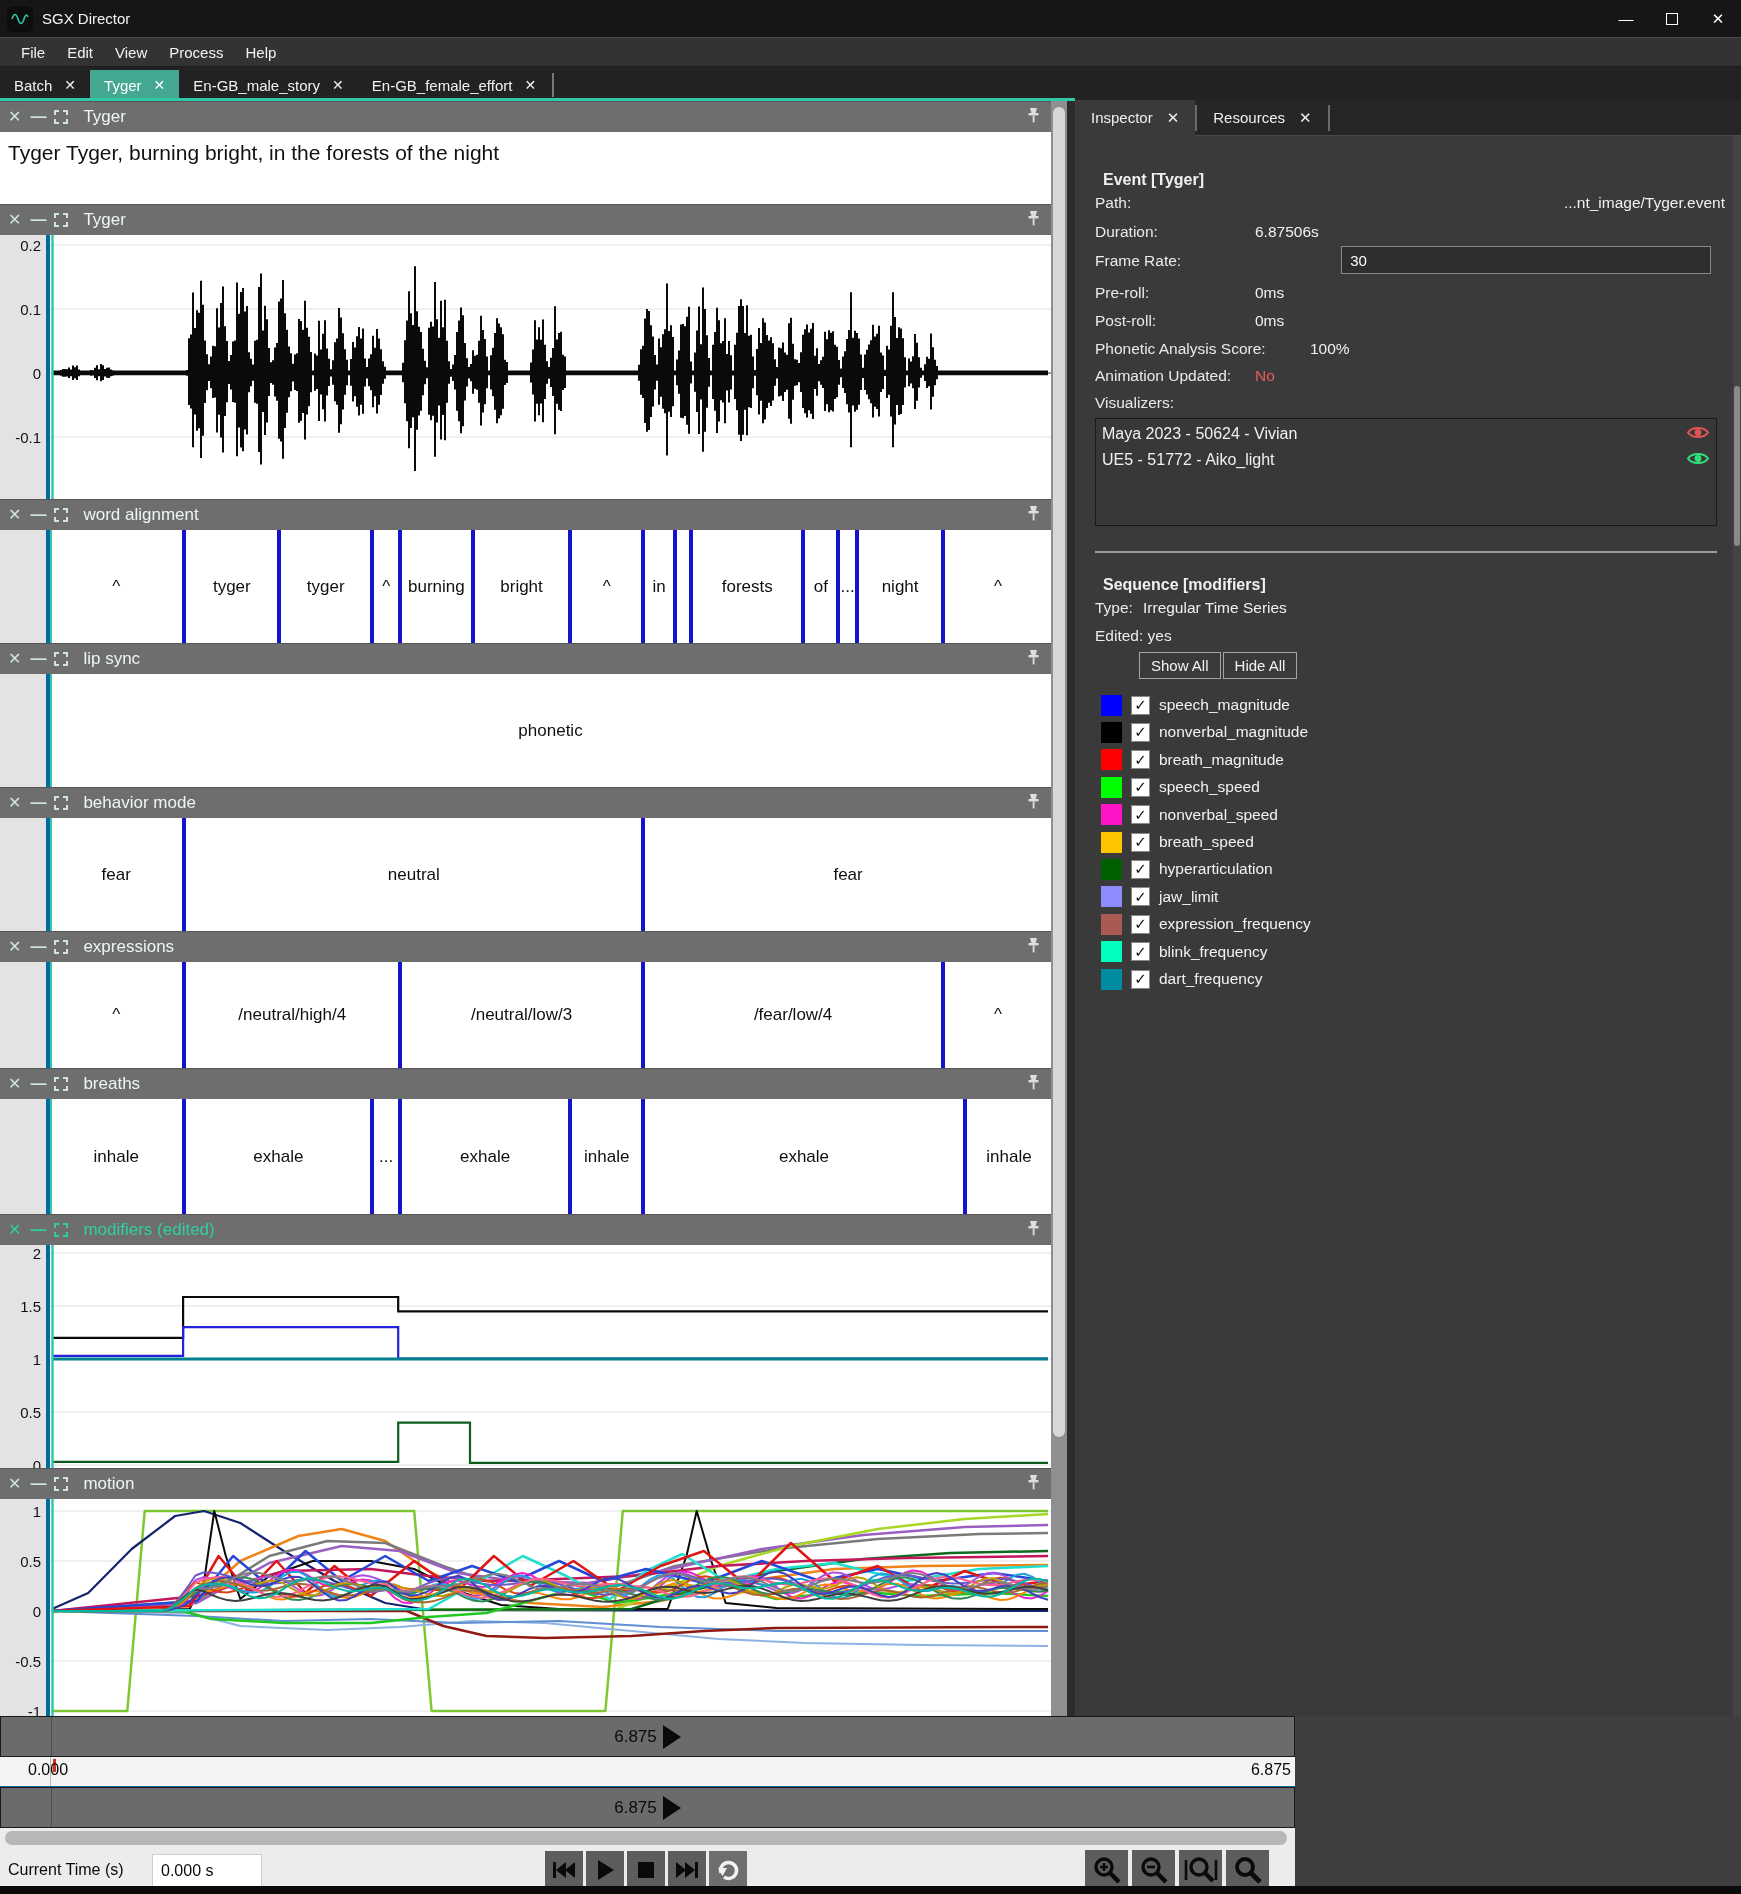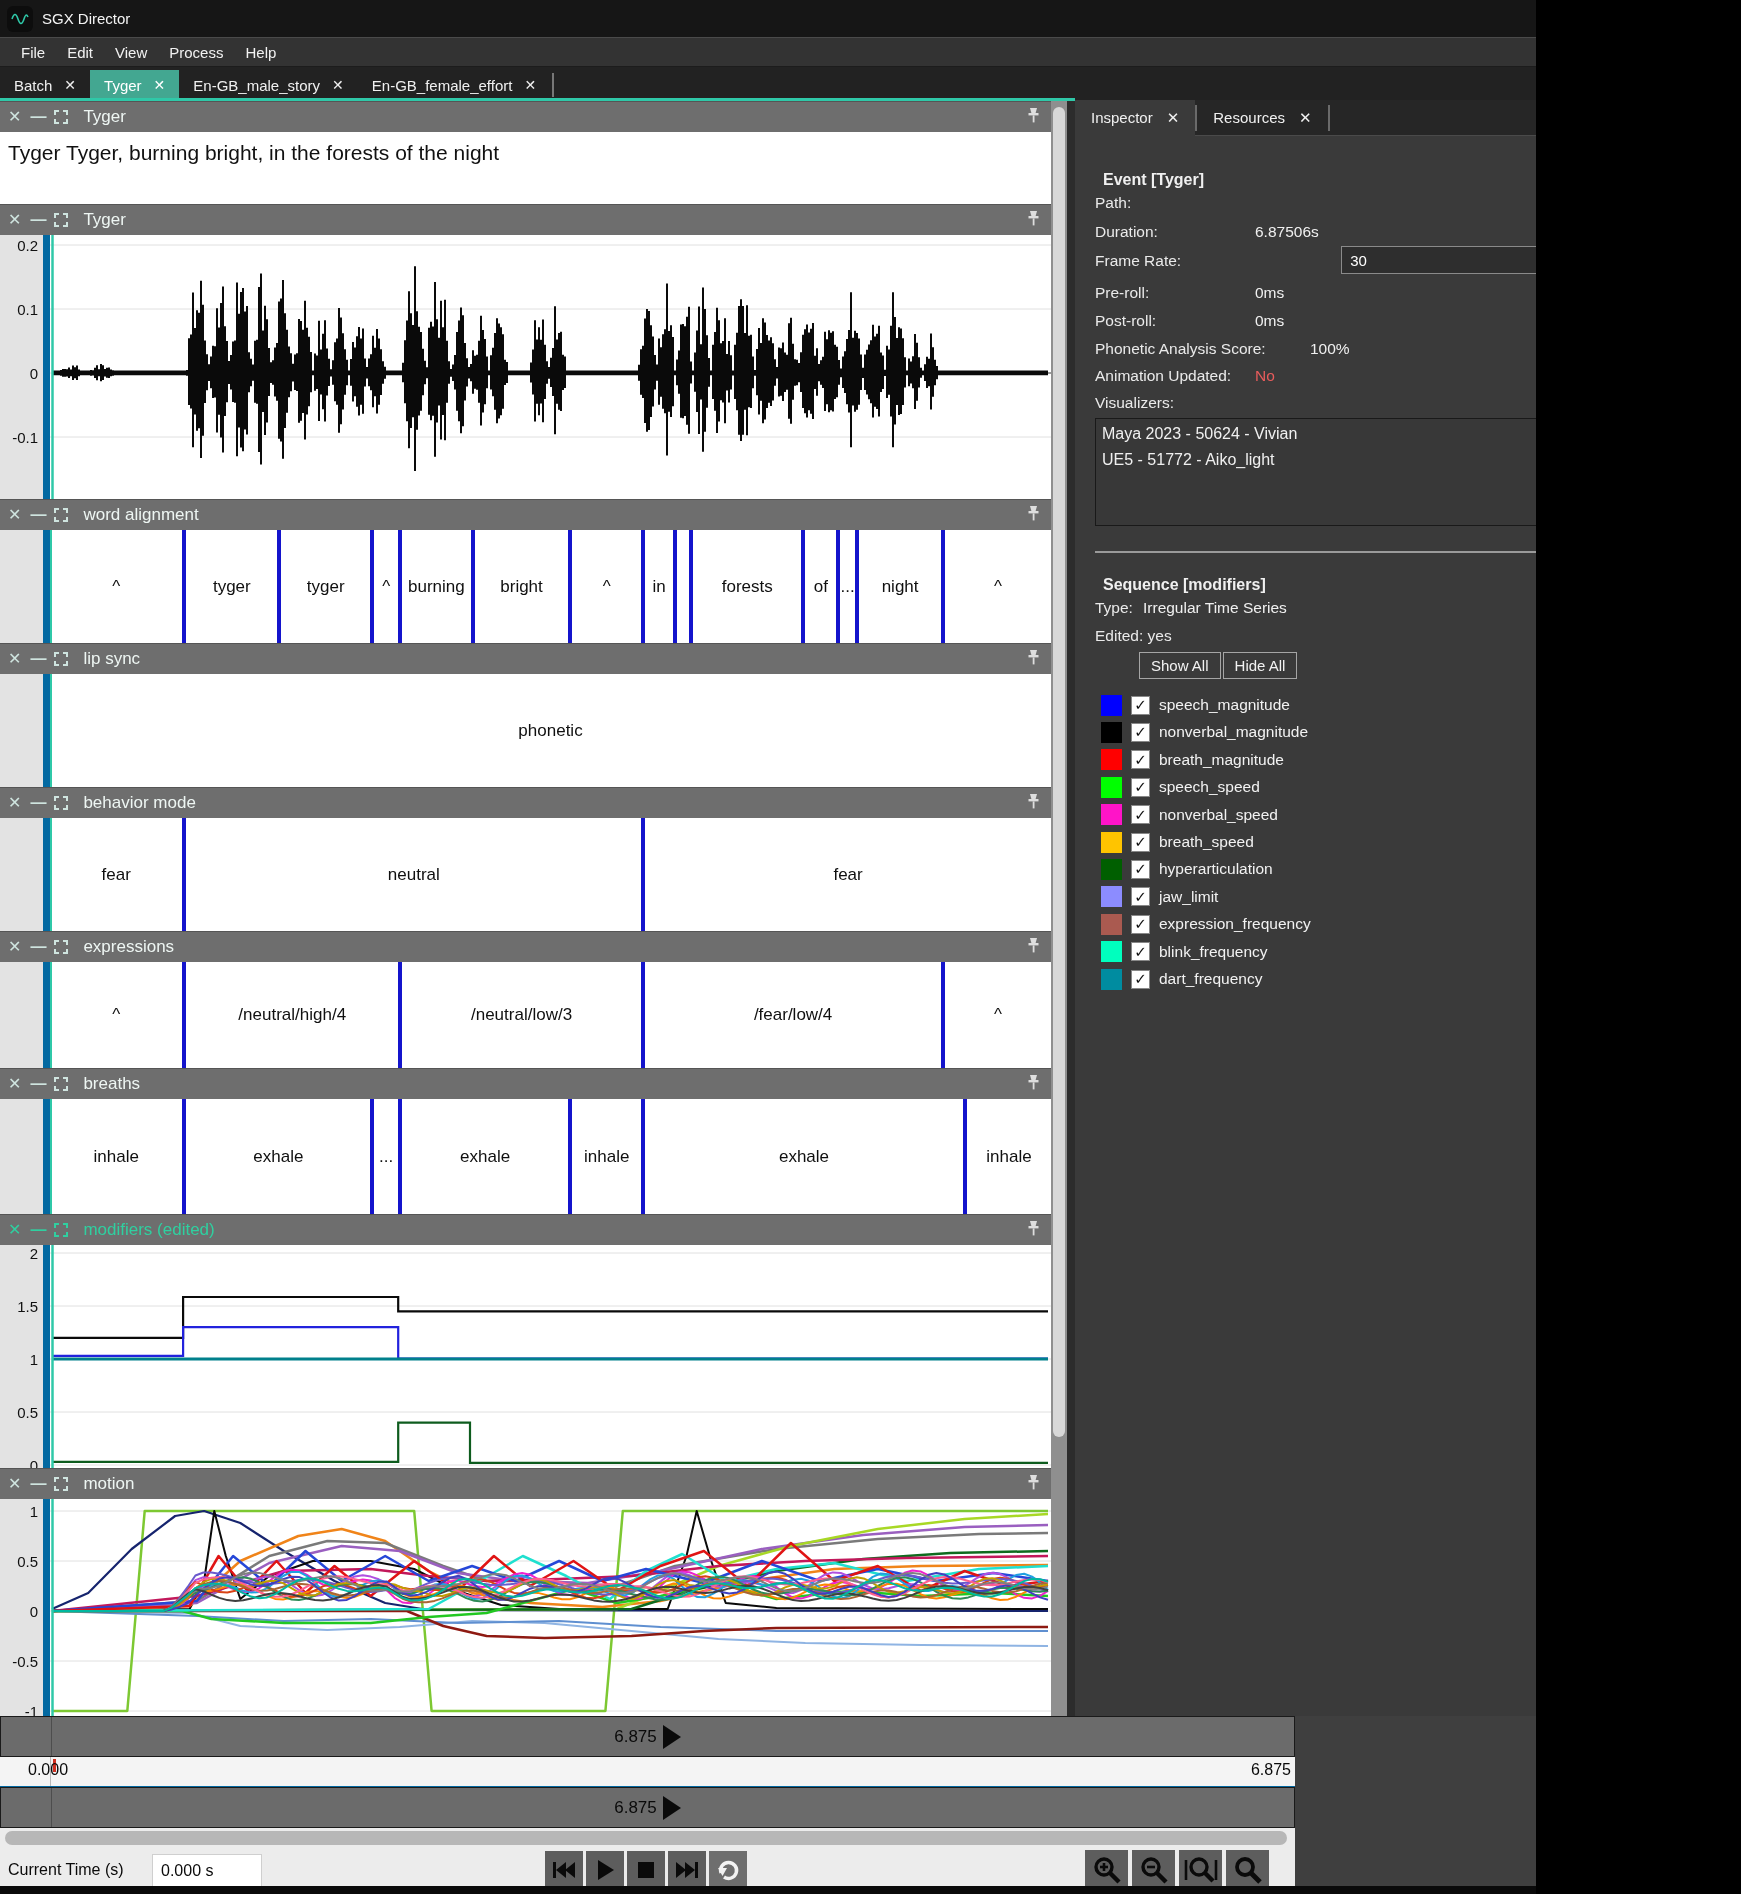--- a/index.html
+++ b/index.html
@@ -1,17 +1,17 @@
 <!DOCTYPE html>
 <html><head>
 <meta charset="utf-8">
 <style>
   html,body{margin:0;padding:0;background:#000;}
   *{box-sizing:border-box;font-family:"Liberation Sans","DejaVu Sans",sans-serif;}
-  #window{position:relative;width:1536px;height:1894px;background:#3f3f3f;overflow:hidden;}
+  #window{position:relative;width:1741px;height:1894px;background:#3f3f3f;overflow:hidden;}
   
   #titlebar{position:absolute;left:0;top:0;width:1741px;height:37px;background:#161616;color:#f0f0f0;display:flex;align-items:center;}
   #app-icon{width:26px;height:26px;margin:0 9px 0 7px;background:#0d0d0d;border-radius:6px;display:flex;align-items:center;justify-content:center;}
   #titlebar .title{font-size:15px;color:#f5f5f5;}
   #win-controls{margin-left:auto;display:flex;align-items:center;height:100%;}
   .win-btn{width:46px;height:100%;display:flex;align-items:center;justify-content:center;color:#fff;font-size:15px;}
   .win-max{width:12px;height:12px;border:1.6px solid #fff;display:inline-block;}
   #menubar{position:absolute;left:0;top:37px;width:1741px;height:30px;background:#333333;border-top:1px solid #4a4a4a;border-bottom:1px solid #1c1c1c;display:flex;align-items:center;padding-left:10px;}
   .menu-item{color:#f2f2f2;font-size:15px;padding:3px 11px;}
   #tabbar{position:absolute;left:0;top:67px;width:1741px;height:33px;background:#222222;display:flex;align-items:flex-end;}
@@ -28,21 +28,21 @@
   .ph-title{color:#eef6f3;font-size:17px;margin-left:6px;}
   .panel-header.edited .ph-btn,.panel-header.edited .ph-title{color:#2fd0a0;}
   .ph-pin{position:absolute;right:10px;top:5px;}
   .corner-box{position:relative;width:14px;height:14px;display:inline-block;}
   .corner-box i{position:absolute;width:5px;height:5px;border:0 solid currentColor;}
   .corner-box i:nth-child(1){left:0;top:0;border-left-width:2px;border-top-width:2px;}
   .corner-box i:nth-child(2){right:0;top:0;border-right-width:2px;border-top-width:2px;}
   .corner-box i:nth-child(3){left:0;bottom:0;border-left-width:2px;border-bottom-width:2px;}
   .corner-box i:nth-child(4){right:0;bottom:0;border-right-width:2px;border-bottom-width:2px;}
   .panel-content{position:relative;background:#ffffff;display:flex;}
-  .gutter{position:relative;width:50px;background:#e3e3e3;border-right:7px solid #0369a1;flex:0 0 50px;}
+  .gutter{position:relative;width:50px;background:#e3e3e3;border-right:4px solid #0369a1;flex:0 0 50px;}
   .gutter .axlab{position:absolute;right:5px;font-size:15px;color:#111;transform:translateY(-50%);}
   .plot{position:relative;flex:1;}
   .plot svg{position:absolute;left:0;top:0;width:100%;height:100%;}
   .text-content{padding:9px 8px;font-size:21px;color:#111;width:100%;}
   .track{position:relative;flex:1;background:#fff;}
   .seg{position:absolute;top:0;bottom:0;display:flex;align-items:center;justify-content:center;font-size:17px;color:#101010;overflow:hidden;}
   .seg.bl{border-left:4px solid #1414cc;}
   .playhead{position:absolute;left:0;top:0;bottom:0;width:2px;background:#2fc8a8;z-index:5;}
   #main-vscroll{position:absolute;left:1051px;top:101px;width:16px;height:1615px;background:#8f8f8f;}
   #main-vscroll .thumb{position:absolute;left:2px;top:6px;width:12px;height:1330px;background:#d8d8d8;border-radius:6px;}

